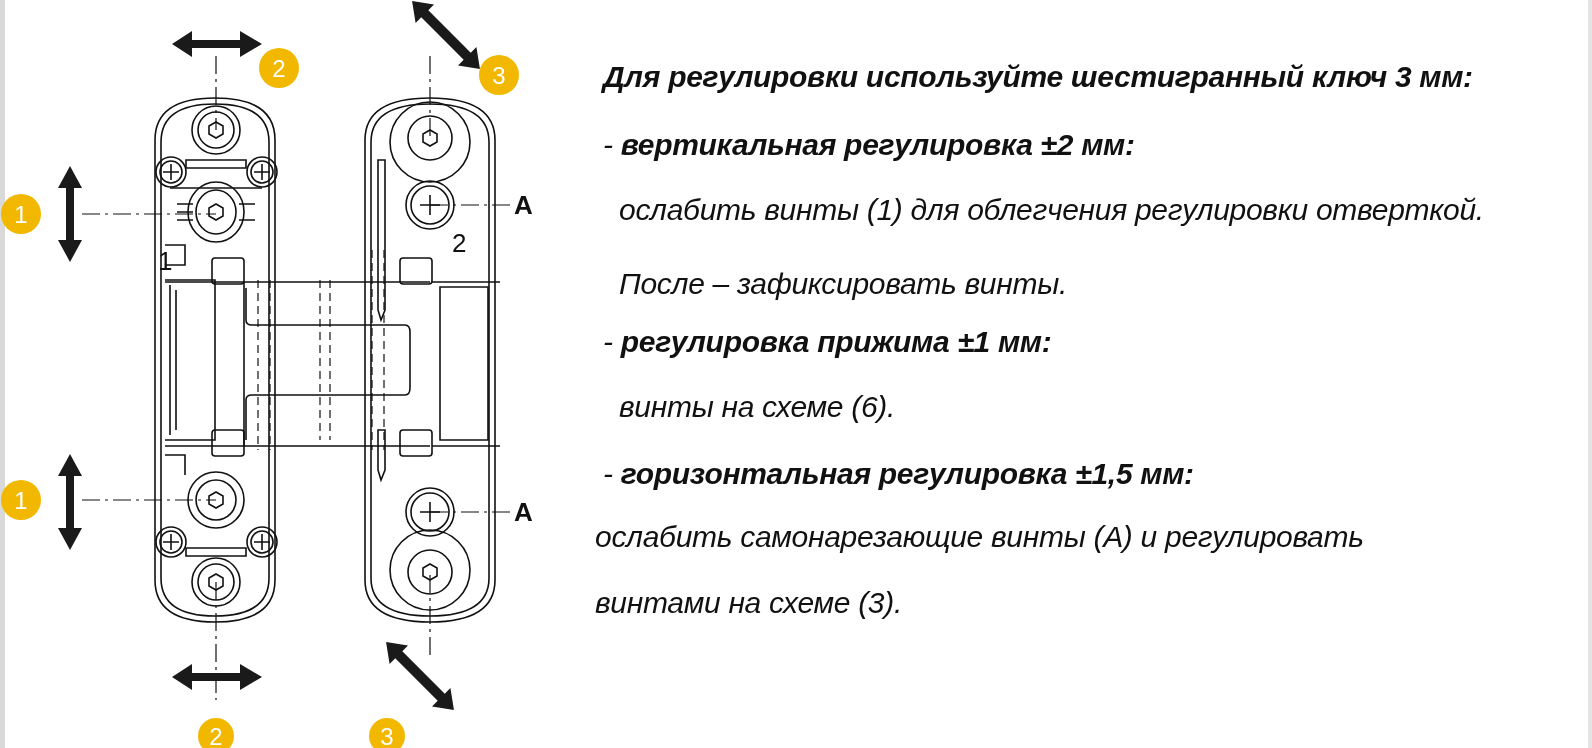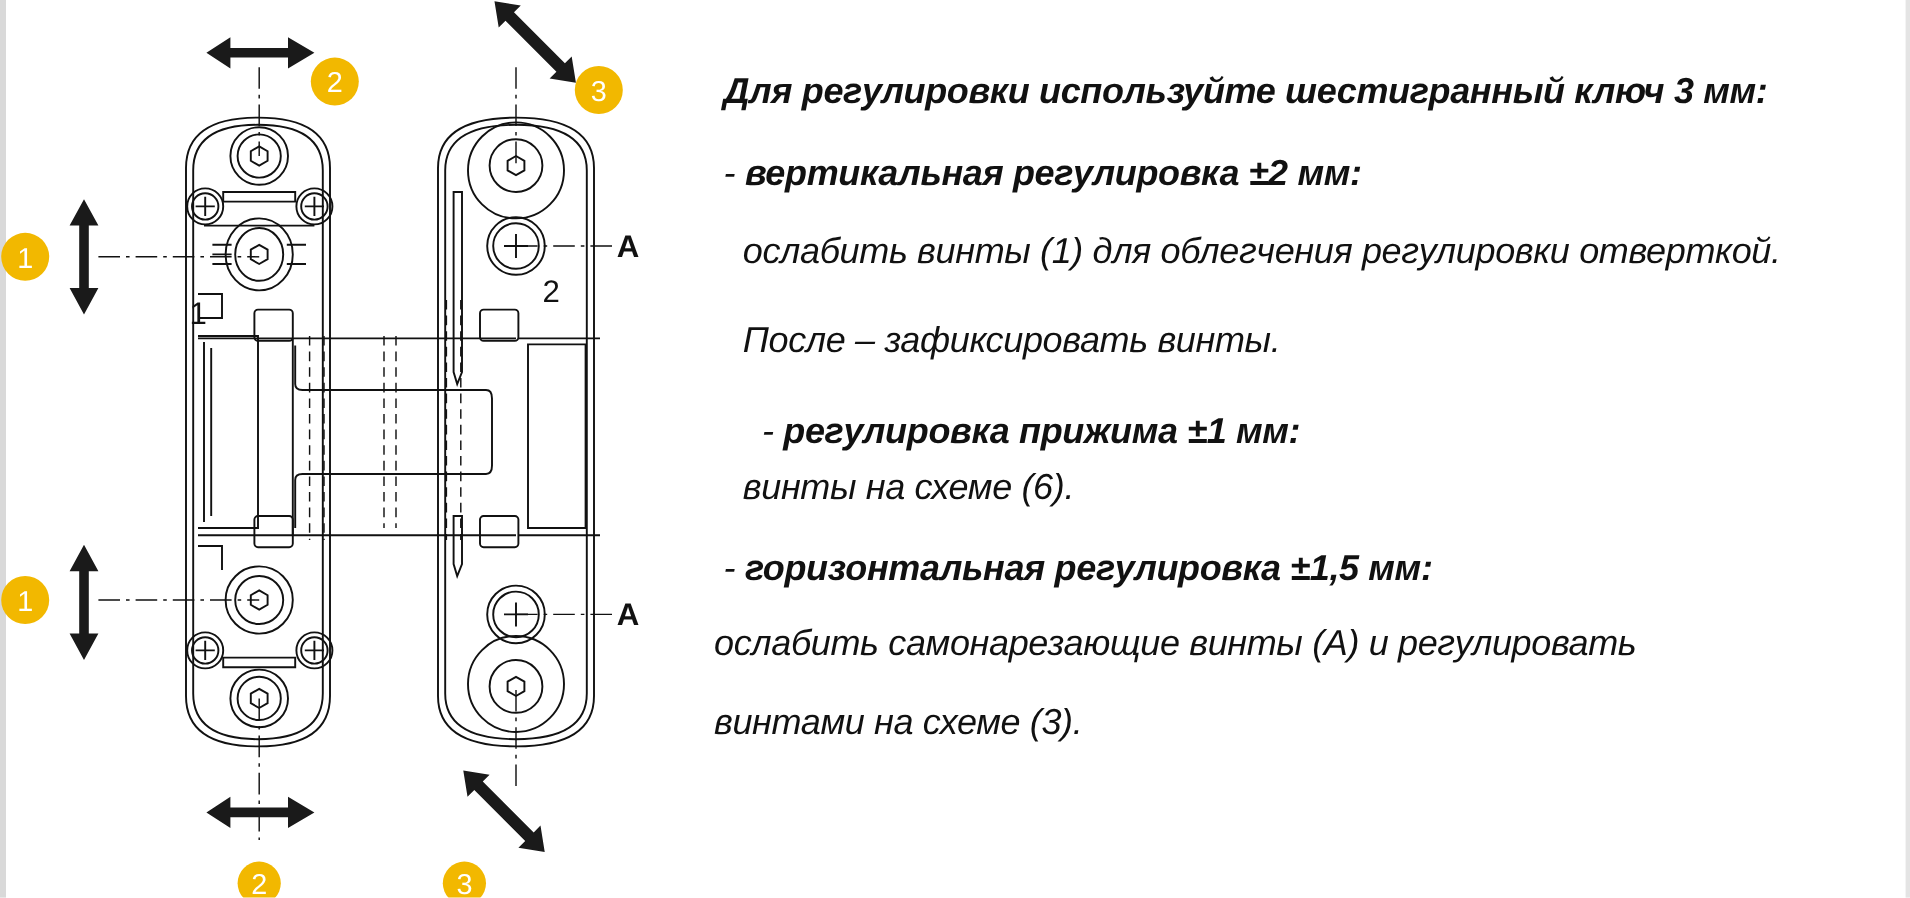--- a/index.html
+++ b/index.html
@@ -172,19 +172,19 @@
   </g>
 </svg>
 
 <div class="text-block">
   <div class="line bold" style="top:60px;">Для регулировки используйте шестигранный ключ 3 мм:</div>
 
   <div class="line" style="top:128px;"><span>- </span><span class="b">вертикальная регулировка ±2 мм:</span></div>
   <div class="line" style="top:193px; left:16px;text-align:center;">ослабить винты (1) для облегчения регулировки отверткой.</div>
   <div class="line" style="top:257px; left:16px;margin-top:10px;">После – зафиксировать винты.</div>
 
-  <div class="line" style="top:343px;margin-left:32px;"><span>- </span><span class="b">регулировка прижима ±1 мм:</span></div>
+  <div class="line" style="top:325px;"><span>- </span><span class="b">регулировка прижима ±1 мм:</span></div>
   <div class="line" style="top:390px; left:16px;">винты на схеме (6).</div>
 
   <div class="line" style="top:457px;"><span>- </span><span class="b">горизонтальная регулировка ±1,5 мм:</span></div>
   <div class="line" style="top:520px; left:-8px;">ослабить самонарезающие винты (А) и регулировать</div>
   <div class="line" style="top:586px; left:-8px;text-align:right;">винтами на схеме (3).</div>
 </div>
 
 </body></html>

